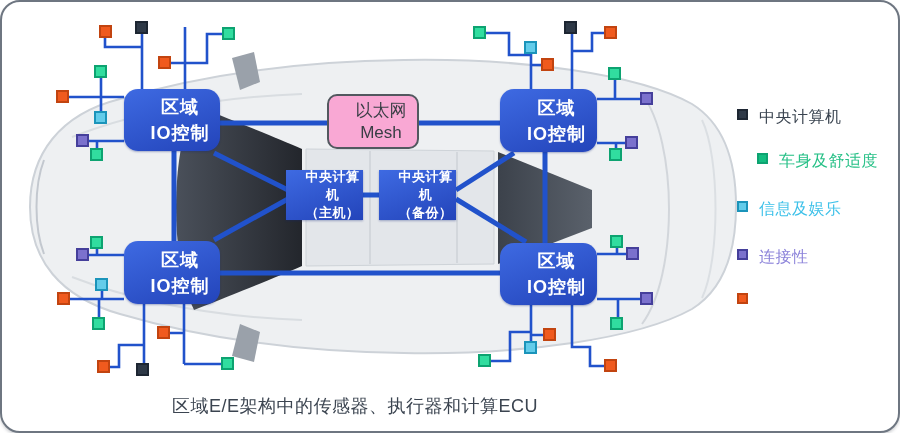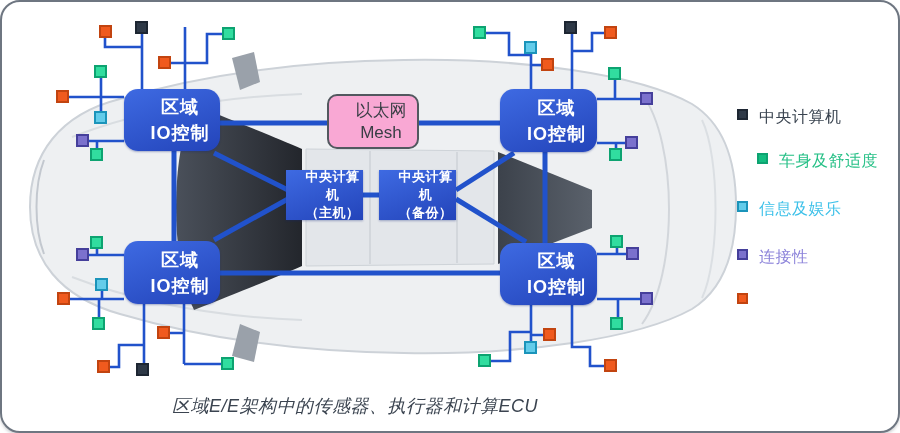--- a/index.html
+++ b/index.html
@@ -43,21 +43,21 @@
   .lg-body .lg-sq{background:var(--body-legend-fill);border-color:var(--body-border);}
   .lg-body .lg-label{color:var(--body-text);}
   .lg-info .lg-sq{background:var(--info-fill);border-color:var(--info-border);}
   .lg-info .lg-label{color:var(--info-text);}
   .lg-connect .lg-sq{background:var(--connect-fill);border-color:var(--connect-border);}
   .lg-connect .lg-label{color:var(--connect-text);}
   .lg-adas .lg-sq{background:var(--adas-fill);border-color:var(--adas-border);}
   .lg-adas .lg-label{color:var(--adas-text);}
   .caption{
     position:absolute;left:0;right:190px;top:392px;text-align:center;
-    font-size:18px;font-style:italic;font-weight:500;letter-spacing:.5px;
+    font-size:18px;font-weight:500;letter-spacing:.5px;
     color:var(--caption-text);
   }
 </style>
 </head>
 <body>
 
 <div class="frame">
 
   <svg width="900" height="433" viewBox="0 0 900 433">
     <defs>

